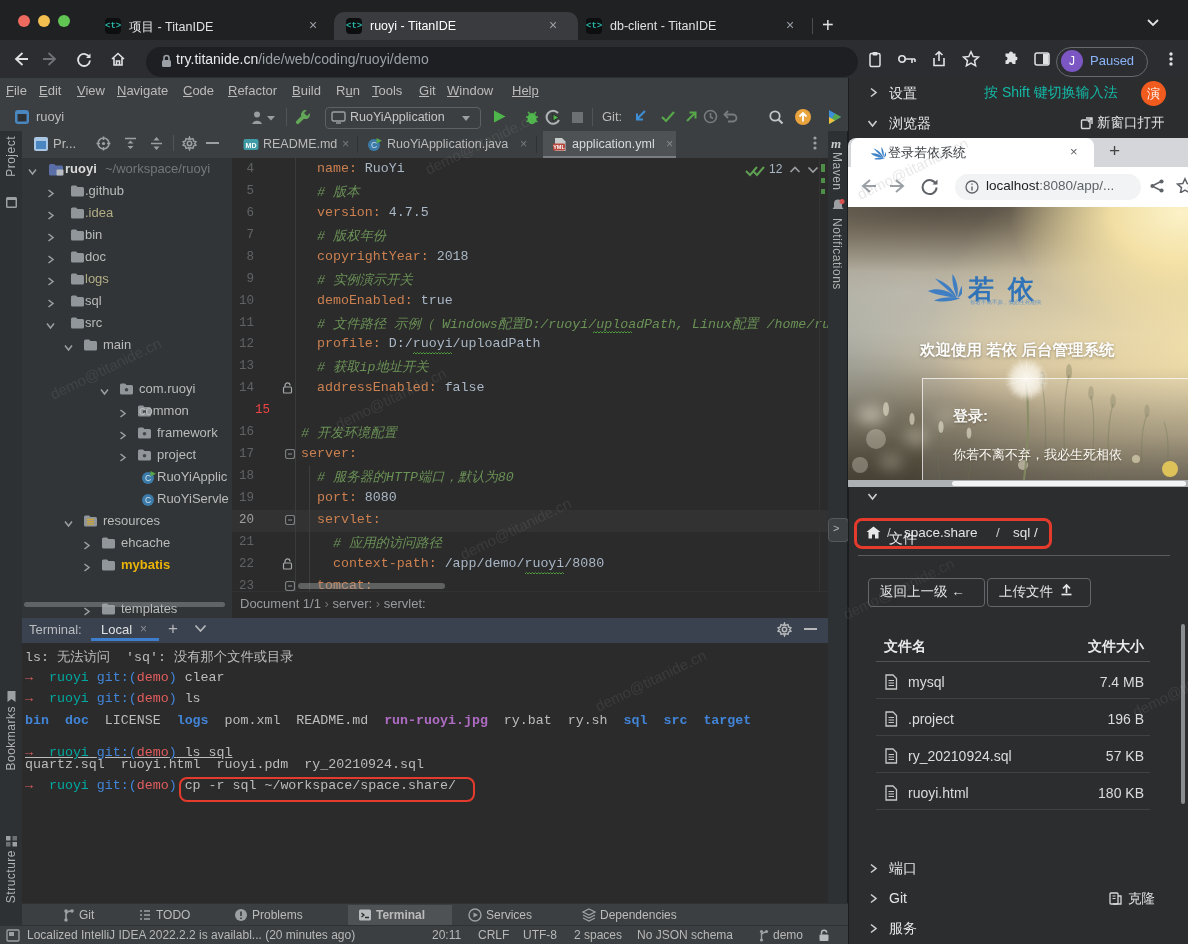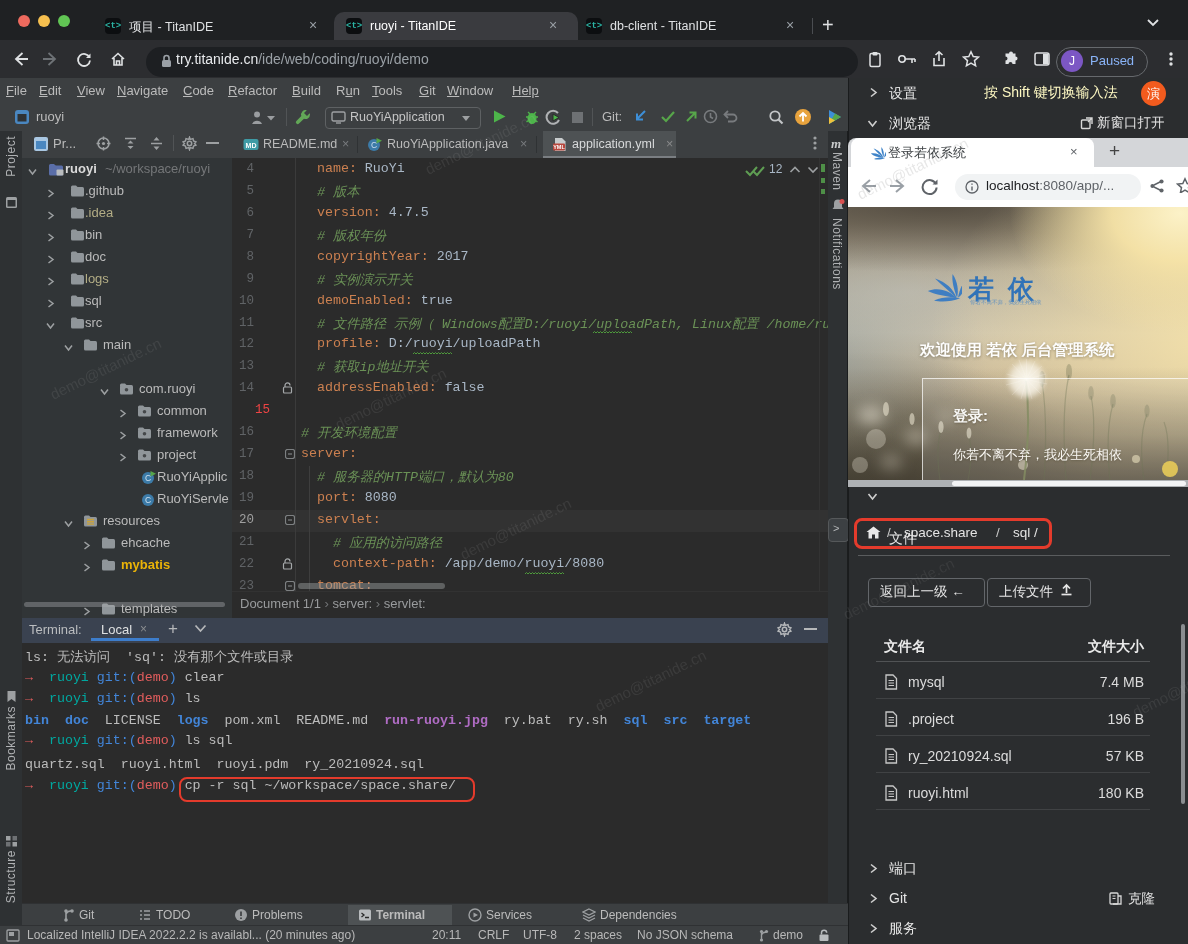--- a/index.html
+++ b/index.html
@@ -544,21 +544,21 @@
               <path d="M2.5 1 L7 4.5 L2.5 8" stroke="#9da0a2" stroke-width="1.5" fill="none"></path>
             </svg>
           </span>
           <span style="left:115px;top:4px;">
             <svg width="15" height="13">
               <rect x="1" y="3" width="13" height="9.5" rx="1.5" fill="#90969a"></rect>
               <path d="M1 4.5 L1 3 A1.5 1.5 0 0 1 2.5 1.5 H6 L8 3.5" fill="#90969a"></path>
               <circle cx="7.5" cy="7.8" r="1.8" fill="#45484a"></circle>
             </svg>
           </span>
-          <span style="left:135px;color:#bbbbbb;text-align:center;">common</span>
+          <span style="left:117px;color:#bbbbbb;text-align:center;">common</span>
         </div>
       <div class="abs trow" style="top:264px;">
           <span class="chev" style="left:96px;top:6px;">
             <svg width="9" height="9" style="margin-top:3px;">
               <path d="M2.5 1 L7 4.5 L2.5 8" stroke="#9da0a2" stroke-width="1.5" fill="none"></path>
             </svg>
           </span>
           <span style="left:115px;top:4px;">
             <svg width="15" height="13">
               <rect x="1" y="3" width="13" height="9.5" rx="1.5" fill="#90969a"></rect>
@@ -667,21 +667,21 @@
       <div class="abs" style="left:77px;top:308.0px;width:1px;height:168px;background:#3e3e3e;"></div>
       <div class="abs lnum" style="left:0;top:4.0px;color:#606366;">4</div>
       <div class="abs eline" style="left:69px;top:3.0px;"><span class="ek">  name:</span><span class="ev"> RuoYi</span></div>
       <div class="abs lnum" style="left:0;top:25.9px;color:#606366;">5</div>
       <div class="abs eline" style="left:69px;top:24.9px;"><span class="ev">  </span><span class="ec"># 版本</span></div>
       <div class="abs lnum" style="left:0;top:47.9px;color:#606366;">6</div>
       <div class="abs eline" style="left:69px;top:46.9px;"><span class="ek">  version:</span><span class="ev"> 4.7.5</span></div>
       <div class="abs lnum" style="left:0;top:69.8px;color:#606366;">7</div>
       <div class="abs eline" style="left:69px;top:68.8px;"><span class="ev">  </span><span class="ec"># 版权年份</span></div>
       <div class="abs lnum" style="left:0;top:91.7px;color:#606366;">8</div>
-      <div class="abs eline" style="left:69px;top:90.7px;"><span class="ek">  copyrightYear:</span><span class="ev"> 2017</span></div>
+      <div class="abs eline" style="left:69px;top:90.7px;"><span class="ek">  copyrightYear:</span><span class="ev"> 2018</span></div>
       <div class="abs lnum" style="left:0;top:113.7px;color:#606366;">9</div>
       <div class="abs eline" style="left:69px;top:112.7px;"><span class="ev">  </span><span class="ec"># 实例演示开关</span></div>
       <div class="abs lnum" style="left:0;top:135.6px;color:#606366;">10</div>
       <div class="abs eline" style="left:69px;top:134.6px;"><span class="ek">  demoEnabled:</span><span class="ev"> true</span></div>
       <div class="abs lnum" style="left:0;top:157.5px;color:#606366;">11</div>
       <div class="abs eline" style="left:69px;top:156.5px;"><span class="ev">  </span><span class="ec"># 文件路径 示例（ Windows配置D:/ruoyi/uploadPath, Linux配置 /home/ru</span></div>
       <div class="abs lnum" style="left:0;top:179.4px;color:#606366;">12</div>
       <div class="abs eline" style="left:69px;top:178.4px;"><span class="ek">  profile:</span><span class="ev"> D:/ruoyi/uploadPath</span></div>
       <div class="abs lnum" style="left:0;top:201.4px;color:#606366;">13</div>
       <div class="abs eline" style="left:69px;top:200.4px;"><span class="ev">  </span><span class="ec"># 获取ip地址开关</span></div>
@@ -794,21 +794,21 @@
           <circle cx="7.5" cy="7.5" r="2.2" fill="none" stroke="#b6b8ba" stroke-width="1.5"></circle>
           <path d="M7.5 1.2 L8.3 3.5 L11 2.7 L11.5 5 L14 5.8 L12.5 7.5 L14 9.2 L11.5 10 L11 12.3 L8.3 11.5 L7.5 13.8 L6.7 11.5 L4 12.3 L3.5 10 L1 9.2 L2.5 7.5 L1 5.8 L3.5 5 L4 2.7 L6.7 3.5 Z" fill="none" stroke="#b6b8ba" stroke-width="1.4"></path>
         </svg>
       </div>
     <div class="abs" style="left:804px;top:550px;width:13px;height:2px;background:#b6b8ba;"></div>
     <div class="abs" id="term">
       <div class="abs tline" style="top:5.0px;">ls: 无法访问  'sq': 没有那个文件或目录</div>
       <div class="abs tline" style="top:26.7px;"><span class="tred" style="font-weight:bold;">→</span>  <span class="tteal">ruoyi</span> <span class="tblue">git:(</span><span class="tred">demo</span><span class="tblue">)</span> clear</div>
       <div class="abs tline" style="top:48.4px;"><span class="tred" style="font-weight:bold;">→</span>  <span class="tteal">ruoyi</span> <span class="tblue">git:(</span><span class="tred">demo</span><span class="tblue">)</span> ls</div>
       <div class="abs tline" style="top:70.1px;"><span class="tbblue">bin</span>  <span class="tbblue">doc</span>  LICENSE  <span class="tbblue">logs</span>  pom.xml  README.md  <span class="tpurp">run-ruoyi.jpg</span>  ry.bat  ry.sh  <span class="tbblue">sql</span>  <span class="tbblue">src</span>  <span class="tbblue">target</span></div>
-      <div class="abs tline" style="top:90px;"><span class="tred" style="font-weight:bold;">→</span>  <span class="tteal">ruoyi</span> <span class="tblue">git:(</span><span class="tred">demo</span><span class="tblue">)</span> ls sql</div>
+      <div class="abs tline" style="top:102px;text-decoration:underline;"><span class="tred" style="font-weight:bold;">→</span>  <span class="tteal">ruoyi</span> <span class="tblue">git:(</span><span class="tred">demo</span><span class="tblue">)</span> ls sql</div>
       <div class="abs tline" style="top:113.5px;">quartz.sql  ruoyi.html  ruoyi.pdm  ry_20210924.sql</div>
       <div class="abs tline" style="top:135.2px;"><span class="tred" style="font-weight:bold;">→</span>  <span class="tteal">ruoyi</span> <span class="tblue">git:(</span><span class="tred">demo</span><span class="tblue">)</span> cp -r sql ~/workspace/space.share/</div>
       <div class="abs redbox" style="left:157px;top:134px;width:292px;height:21px;border-width:2.5px;"></div>
     </div>
 
     <div class="abs" id="btoolbar">
       <div class="abs" style="left:326px;top:1px;width:104px;height:21px;background:#4e5254;"></div>
       <div class="abs" style="left:40px;top:4px;">
           <svg width="14" height="14">
             <path d="M4 2 v10 M4 6 a5 5 0 0 1 5 -3" stroke="#9da0a2" stroke-width="1.6" fill="none"></path>
@@ -885,21 +885,21 @@
 
   <div class="abs" id="rpanel"></div>
   <div id="rwrap" class="abs" style="left:848px;top:78px;width:340px;height:866px;">
     <div class="abs" style="left:0;top:0;width:1px;height:866px;background:#1a1c1d;"></div>
     <div class="abs rchev" style="left:20px;top:9px;">
         <svg width="11" height="11">
           <path d="M3 1.5 L8 5.5 L3 9.5" stroke="#cfcfcf" stroke-width="1.6" fill="none"></path>
         </svg>
       </div>
     <div class="abs rhead" style="left:41px;top:7px;">设置</div>
-    <div class="abs" style="left:136px;top:6px;font-size:14px;color:#fef9c3;">按 Shift 键切换输入法</div>
+    <div class="abs" style="left:136px;top:6px;font-size:14px;color:#14b8a6;">按 Shift 键切换输入法</div>
     <div class="abs" style="left:293px;top:3px;width:25px;height:25px;border-radius:50%;background:#f25b1e;color:#fff;font-size:13px;text-align:center;line-height:25px;">演</div>
     <div class="abs rchev" style="left:19px;top:40px;">
         <svg width="11" height="11">
           <path d="M1.5 3 L5.5 8 L9.5 3" stroke="#cfcfcf" stroke-width="1.6" fill="none"></path>
         </svg>
       </div>
     <div class="abs rhead" style="left:41px;top:37px;">浏览器</div>
     <div class="abs" style="left:232px;top:38px;">
         <svg width="14" height="14">
           <rect x="1.5" y="4" width="8.5" height="8.5" rx="1" stroke="#d8d8d8" stroke-width="1.4" fill="none"></rect>

